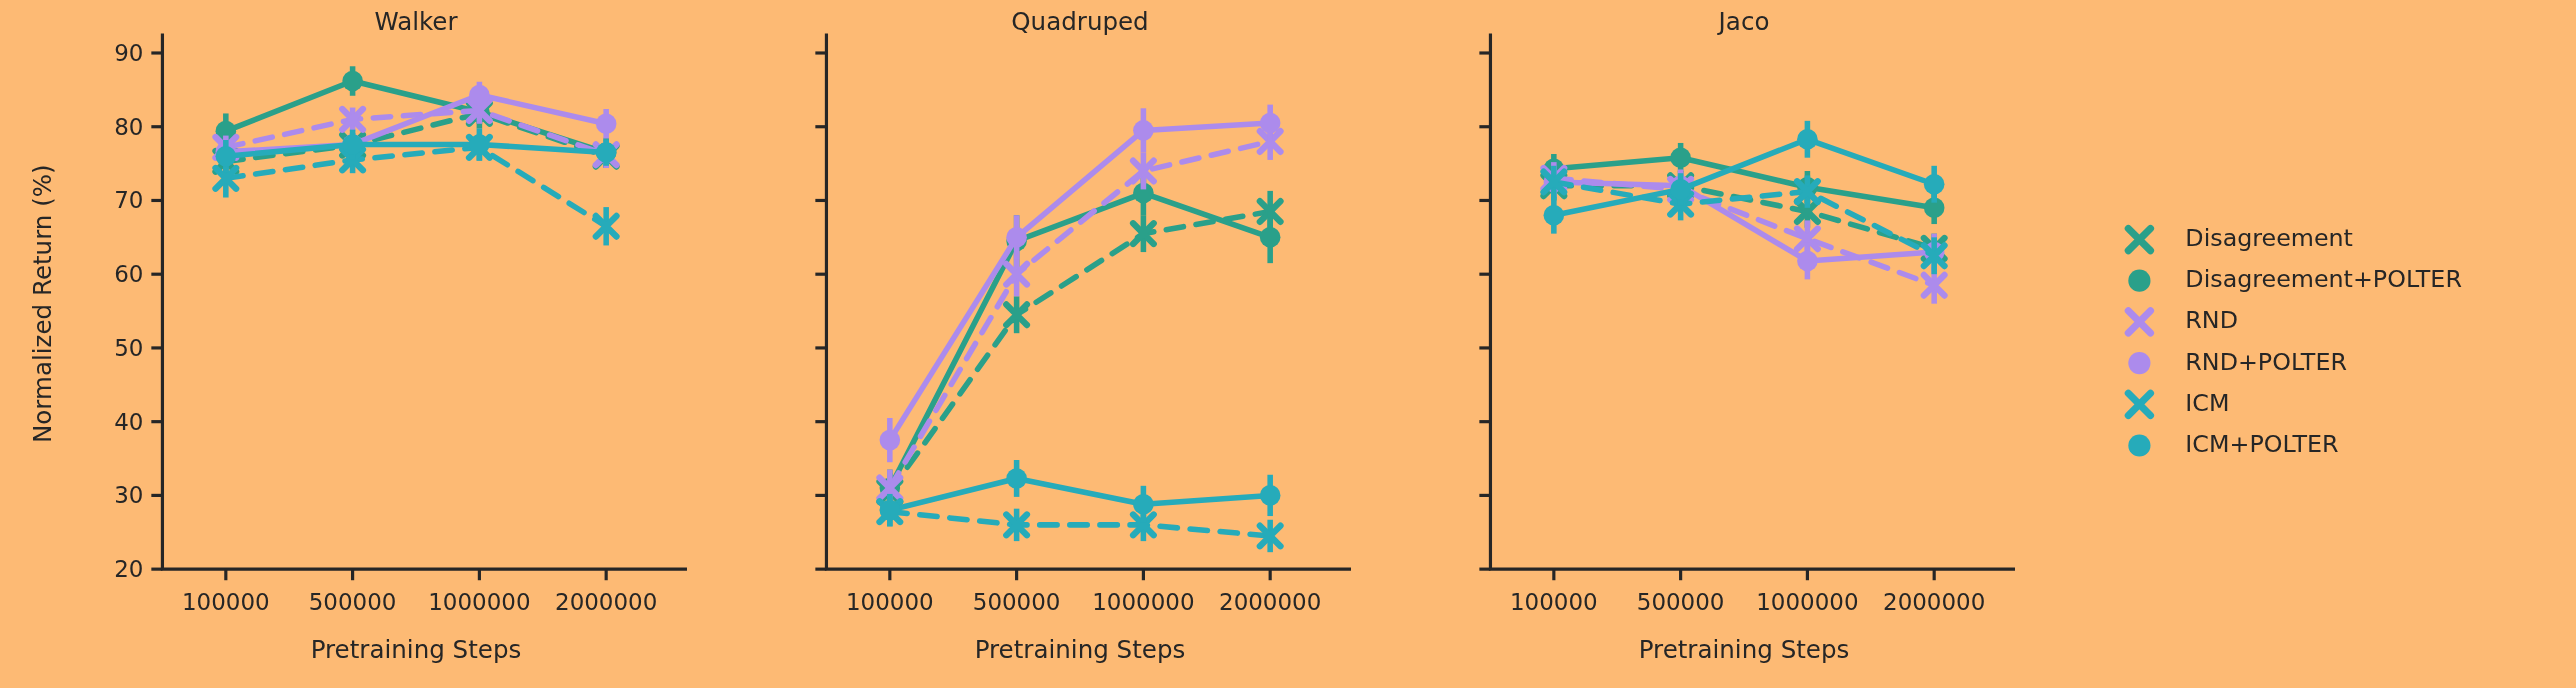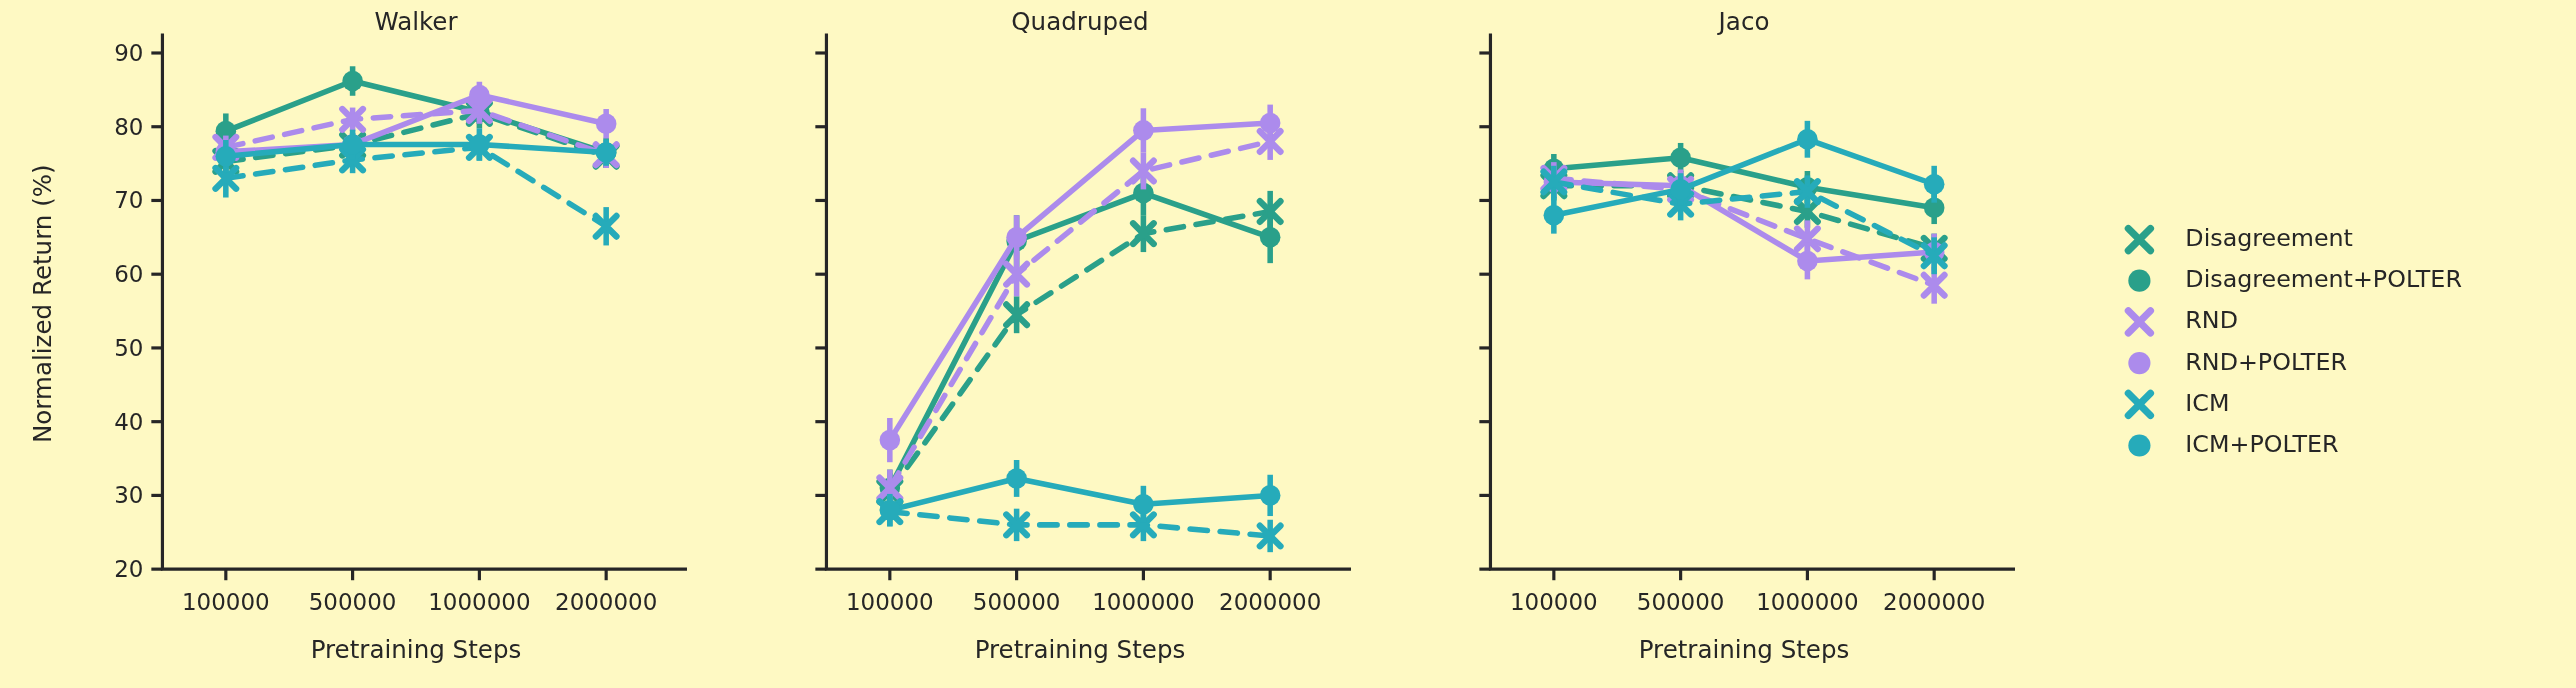--- a/index.html
+++ b/index.html
@@ -1,18 +1,18 @@
 <!DOCTYPE html>
 <html style="font-size:12.7px"><head>
 <meta charset="utf-8">
 <style>
   html,body{margin:0;padding:0;background:#ffffff;}
   body{width:2576px;height:689px;overflow:hidden;
        font-family:"DejaVu Sans","Liberation Sans",sans-serif;color:#262626;}
-  #figure{position:relative;width:2576px;height:689px;background:#fef9c3;}
+  #figure{position:relative;width:2576px;height:689px;background:#fdba74;}
   svg{display:block;}
   text{font-family:"DejaVu Sans","Liberation Sans",sans-serif;fill:#262626;}
   .panel-title{font-size:31px;text-anchor:middle;}
   .tick-label{font-size:29px;}
   .ytick{text-anchor:end;}
   .xtick{text-anchor:middle;}
   .axis-label{font-size:31px;text-anchor:middle;}
   .ylabel{font-size:31px;text-anchor:middle;}
   .legend-label{font-size:30px;dominant-baseline:middle;}
   .spine{stroke:#262626;stroke-width:4;fill:none;stroke-linecap:butt;}

